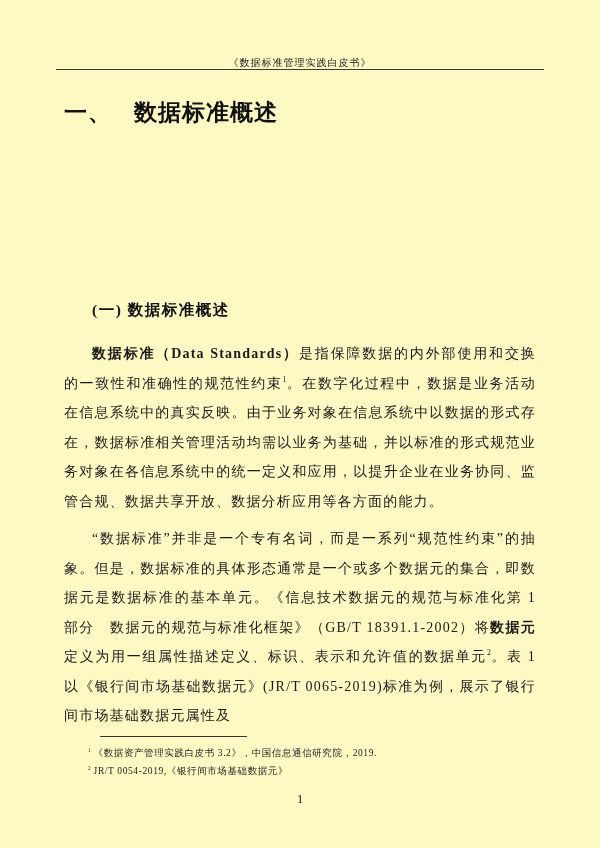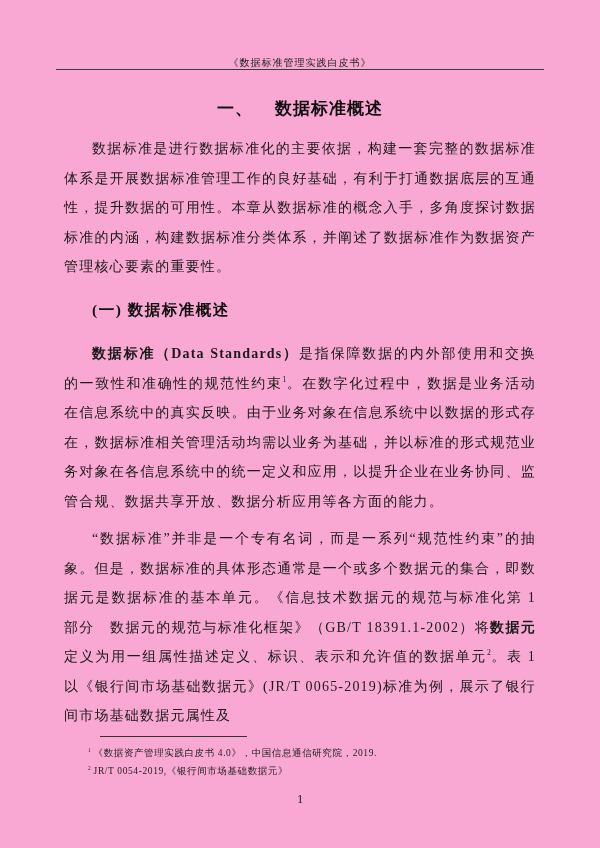--- a/index.html
+++ b/index.html
@@ -2,21 +2,21 @@
 <html><head>
 <meta charset="utf-8">
 <style>
   * { margin: 0; padding: 0; box-sizing: border-box; }
   html, body { background: #888; }
   .page {
     position: relative;
     width: 600px;
     height: 848px;
     margin: 0 auto;
-    background: #f9a8d4;
+    background: #fef9c3;
     overflow: hidden;
     font-family: "Liberation Serif", serif;
     color: #1a1a1a;
   }
   .header {
     position: absolute;
     top: 56px; left: 0; right: 0;
     text-align: center;
     font-size: 10px;
     letter-spacing: 1px;
@@ -25,24 +25,23 @@
   .header-rule {
     position: absolute;
     top: 69px; left: 56px; right: 56px;
     border-bottom: 1.5px solid #3a3a3a;
   }
   h1.section-heading {
     position: absolute;
     top: 97px; left: 64px; right: 64px;
     font-family: "Liberation Sans", sans-serif;
     font-weight: bold;
-    font-size: 17px;
+    font-size: 23px;
     color: #111;
     letter-spacing: 1px;
-    text-align: center;
   }
   h1 .h1-num { margin-right: 22px; }
   p.body {
     position: absolute;
     left: 64px;
     width: 472px;
     font-size: 14px;
     line-height: 29.5px;
     letter-spacing: 1.2px;
     text-align: justify;
@@ -99,33 +98,32 @@
 
   <div class="header">
     <span>《数据标准管理实践白皮书》</span>
   </div>
   <div class="header-rule"></div>
 
   <h1 class="section-heading">
     <span class="h1-num">一、</span><span>数据标准概述</span>
   </h1>
 
-  <p class="body p1"><span>数据标准是进行数据标准化的主要依据，构建一套完整的数据标准体系是开展数据标准管理工作的良好基础，有利于打通数据底层的互通性，提升数据的可用性。本章从数据标准的概念入手，多角度探讨数据标准的内涵，构建数据标准分类体系，并阐述了数据标准作为数据资产管理核心要素的重要性。</span></p>
 
   <h2 class="subsection-heading">(一) 数据标准概述</h2>
 
   <p class="body p2"><span class="b">数据标准（Data Standards）</span><span>是指保障数据的内外部使用和交换的一致性和准确性的规范性约束</span><sup>1</sup><span>。在数字化过程中，数据是业务活动在信息系统中的真实反映。由于业务对象在信息系统中以数据的形式存在，数据标准相关管理活动均需以业务为基础，并以标准的形式规范业务对象在各信息系统中的统一定义和应用，以提升企业在业务协同、监管合规、数据共享开放、数据分析应用等各方面的能力。</span></p>
 
   <p class="body p3"><span>“数据标准”并非是一个专有名词，而是一系列“规范性约束”的抽象。但是，数据标准的具体形态通常是一个或多个数据元的集合，即数据元是数据标准的基本单元。《信息技术数据元的规范与标准化第 1 部分　数据元的规范与标准化框架》（GB/T 18391.1-2002）将</span><span class="b">数据元</span><span>定义为用一组属性描述定义、标识、表示和允许值的数据单元</span><sup>2</sup><span>。表 1 以《银行间市场基础数据元》(JR/T 0065-2019)标准为例，展示了银行间市场基础数据元属性及</span></p>
 
   <div class="fn-rule"></div>
 
   <div class="footnotes">
     <div class="fn">
-      <sup>1</sup><span>《数据资产管理实践白皮书 4.0》，中国信息通信研究院，2019.</span>
+      <sup>1</sup><span>《数据资产管理实践白皮书 3.2》，中国信息通信研究院，2019.</span>
     </div>
     <div class="fn">
       <sup>2</sup><span>JR/T 0054-2019,《银行间市场基础数据元》</span>
     </div>
   </div>
 
   <div class="page-number">1</div>
 
 </div>
 

